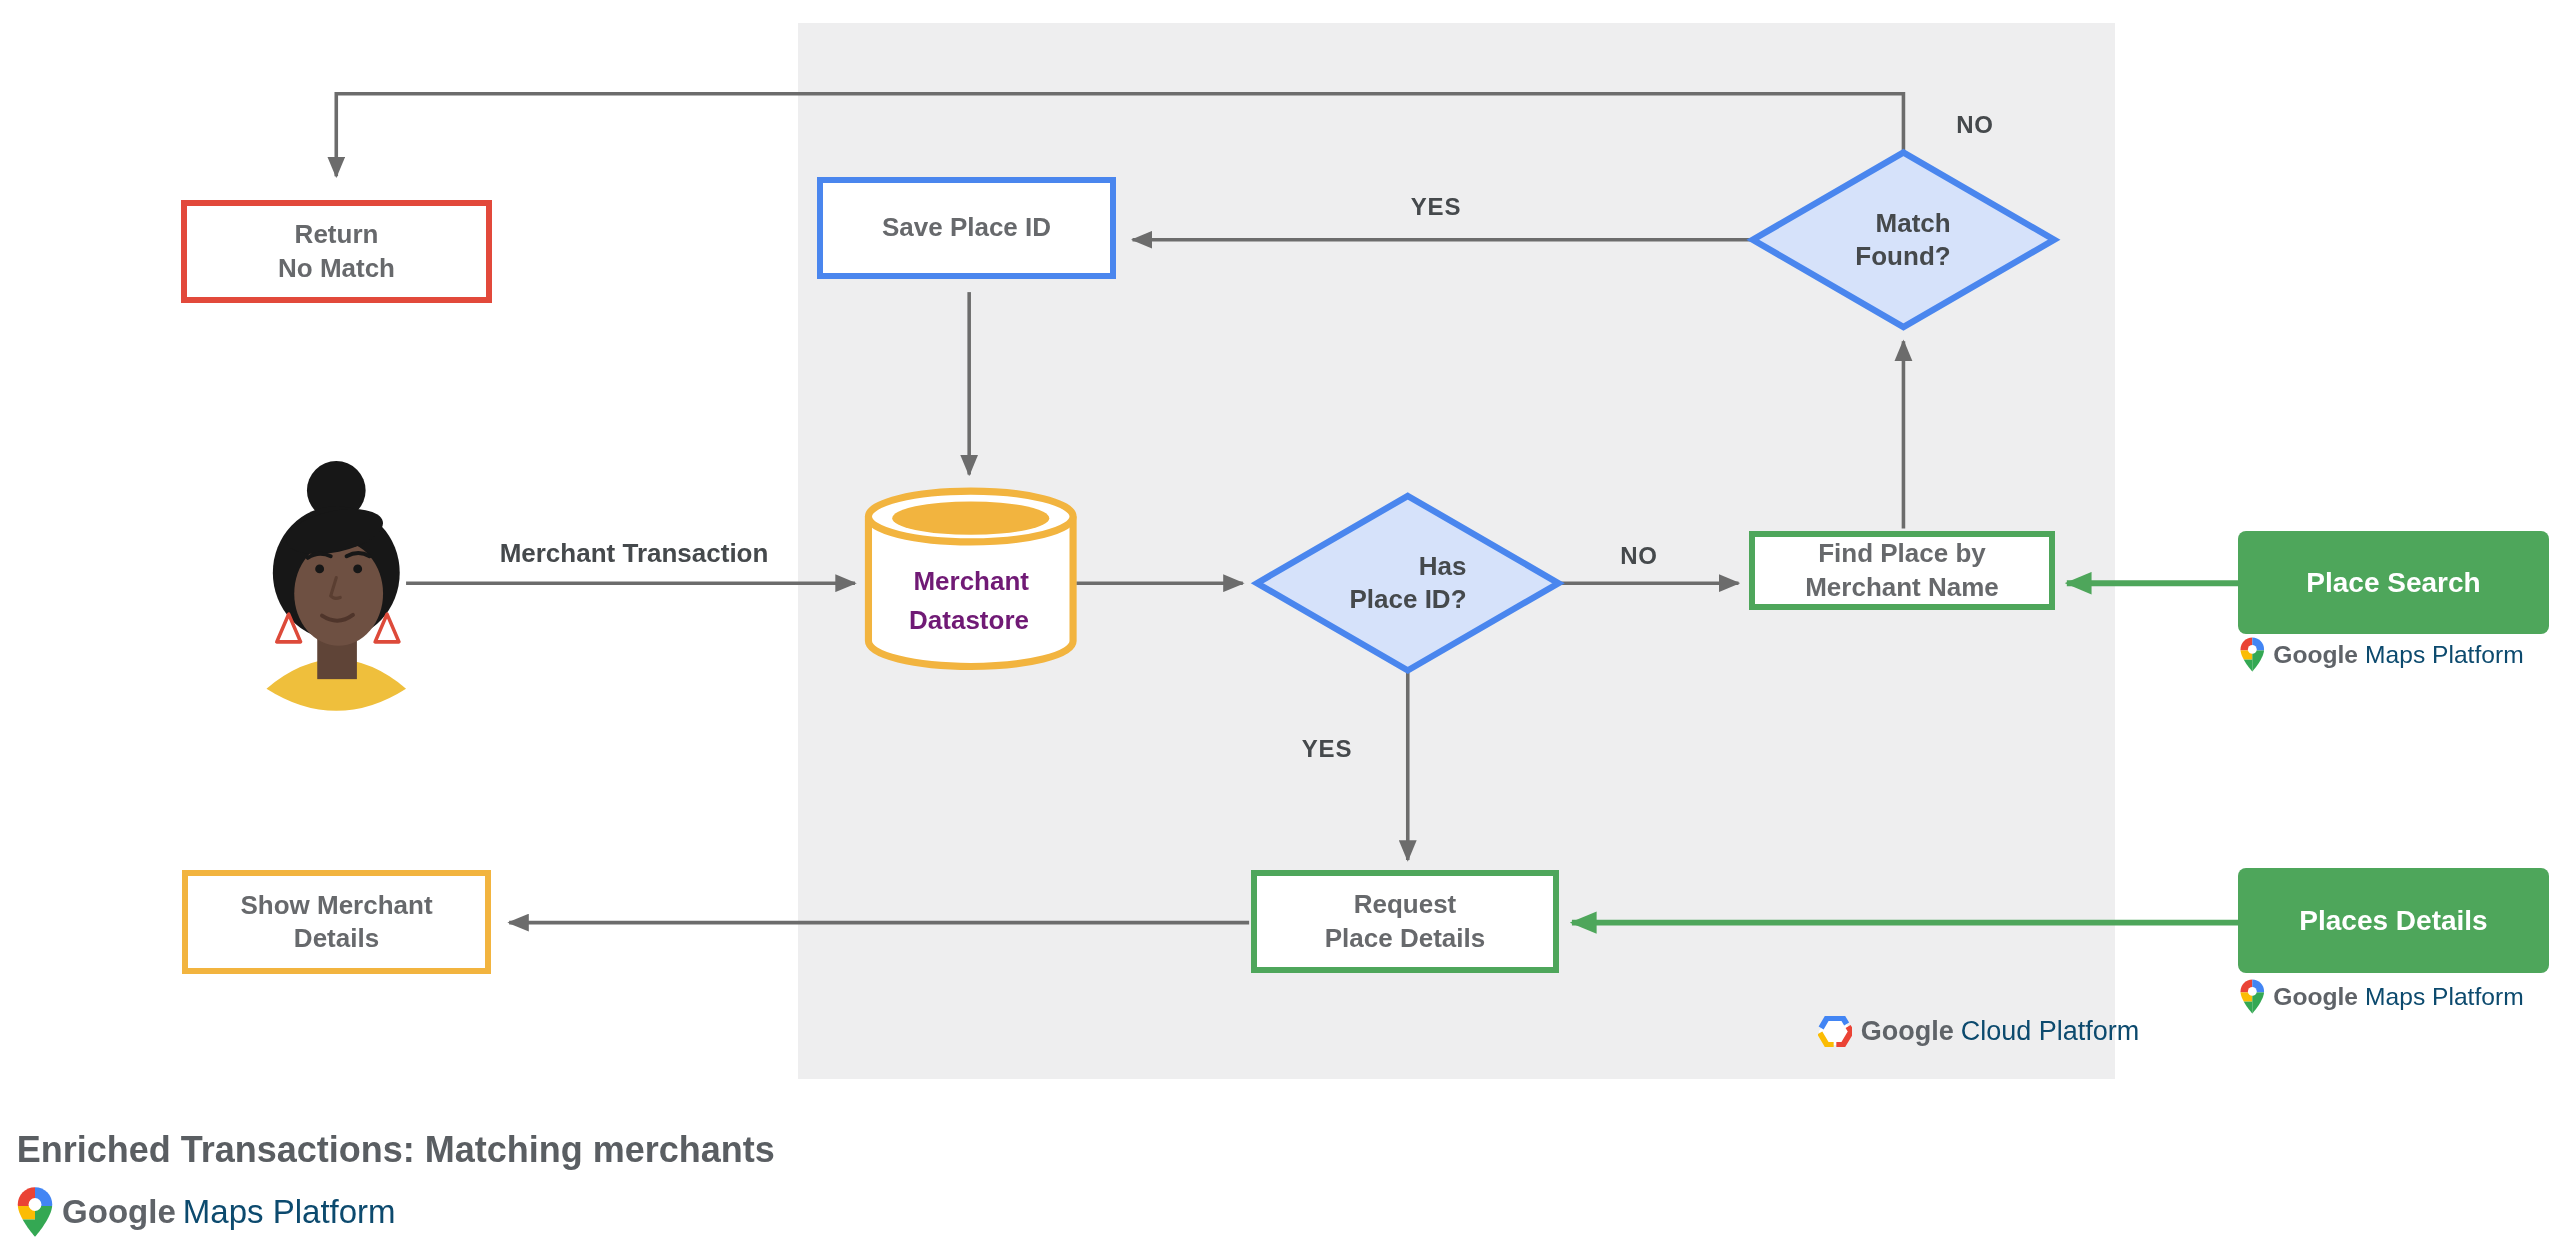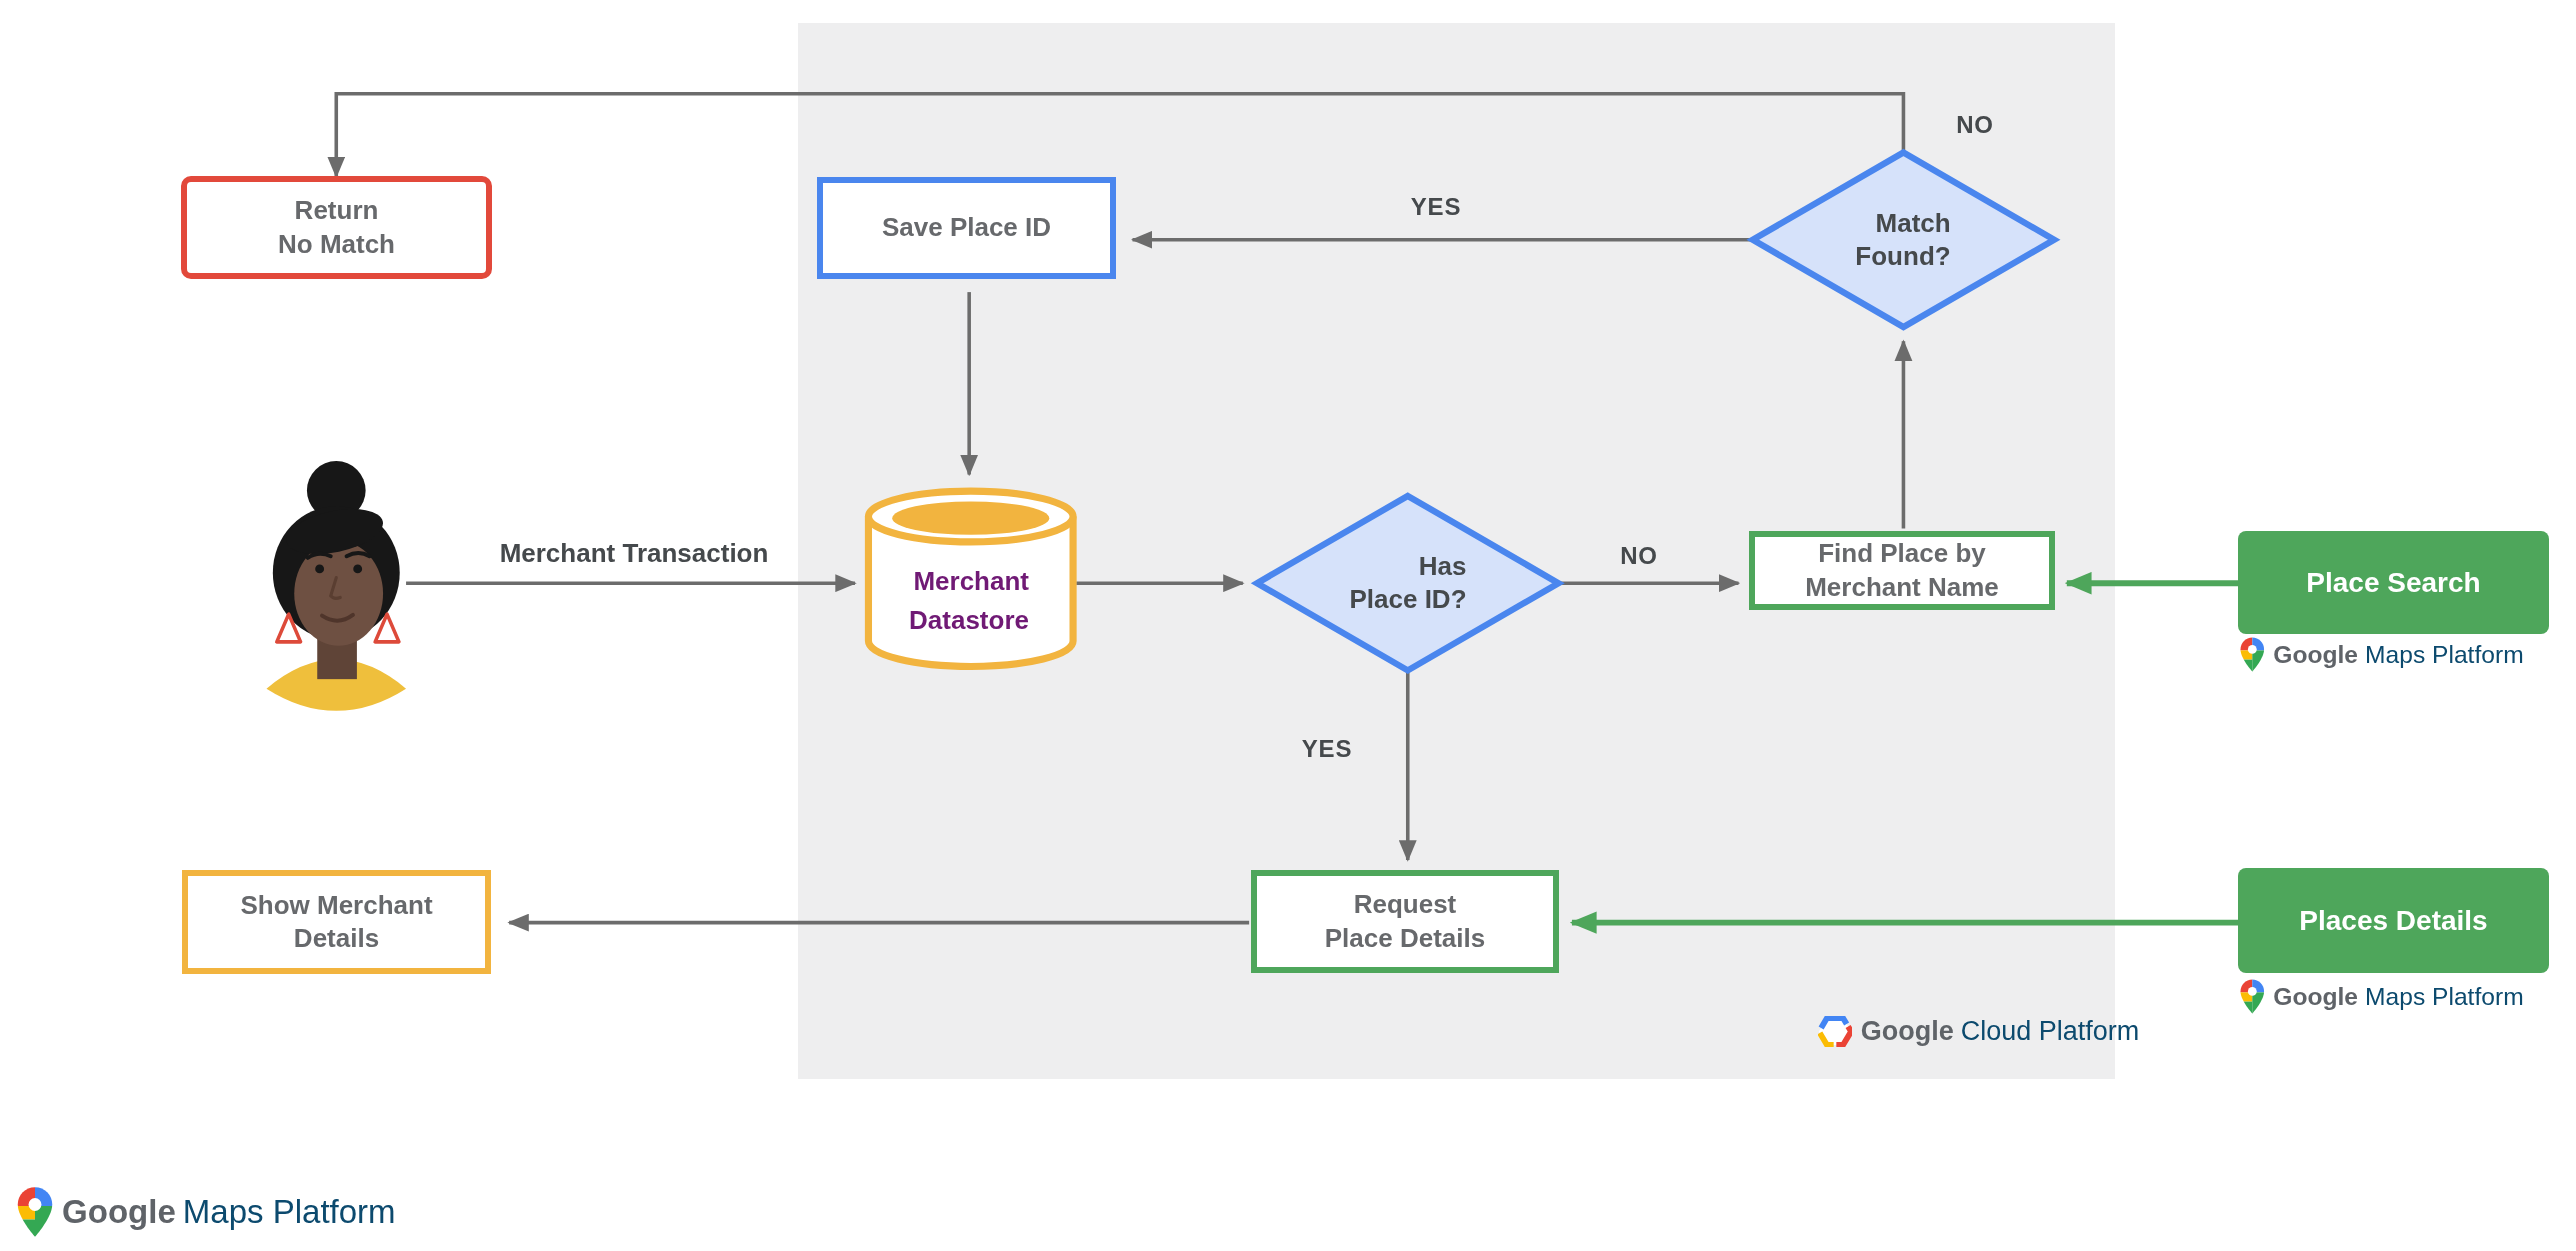--- a/index.html
+++ b/index.html
@@ -111,21 +111,21 @@
       <path d="M437 701 Q452 693 466 701" stroke="#171717" stroke-width="5" fill="none" stroke-linecap="round"></path>
       <circle cx="403" cy="717" r="5.6" fill="#171717"></circle>
       <circle cx="451" cy="717" r="5.6" fill="#171717"></circle>
       <path d="M424 728 L417 751 Q421 756 429 753" stroke="#5A3E31" stroke-width="4" fill="none" stroke-linecap="round"></path>
       <path d="M406 776 Q426 789 445 775" stroke="#4F352B" stroke-width="5" fill="none" stroke-linecap="round"></path>
       <path d="M364 774 L349 809 L379 809 Z" stroke="#DD4A3A" stroke-width="4.5" fill="none" stroke-linejoin="round"></path>
       <path d="M488 774 L473 809 L503 809 Z" stroke="#DD4A3A" stroke-width="4.5" fill="none" stroke-linejoin="round"></path>
     </g>
   </svg>
 
-  <div class="box red" style="left:181px;top:176px;width:311px;height:103px;border-radius:10px;">Return
+  <div class="box red" style="left:181px;top:200px;width:311px;height:103px;">Return
 No Match</div>
 
   <div class="box blue" style="left:817px;top:177px;width:299px;height:102px;">Save Place ID</div>
 
   <div class="box green" style="left:1749px;top:531px;width:306px;height:79px;">Find Place by
 Merchant Name</div>
 
   <div class="box fill-green" style="left:2238px;top:531px;width:311px;height:103px;">Place Search</div>
 
   <div class="box green" style="left:1251px;top:870px;width:308px;height:103px;">Request
@@ -172,20 +172,21 @@
   <div class="lockup lockup-gcp" style="left:1818px;top:1016px;">
     <span class="icon">
       <svg viewBox="0 0 38 34" width="34" height="31">
           <use href="#gcp-hex"></use>
         </svg>
     </span>
     <span class="g">Google</span>
     <span class="rest">Cloud Platform</span>
   </div>
 
+  <div class="page-title">Enriched Transactions: Matching merchants</div>
 
   <div class="lockup lockup-lg" style="left:17.4px;top:1186px;">
     <span class="icon">
       <svg viewBox="0 0 24 34" width="36" height="52">
           <use href="#gmp-pin"></use>
         </svg>
     </span>
     <span class="g">Google</span>
     <span class="rest">Maps Platform</span>
   </div>

